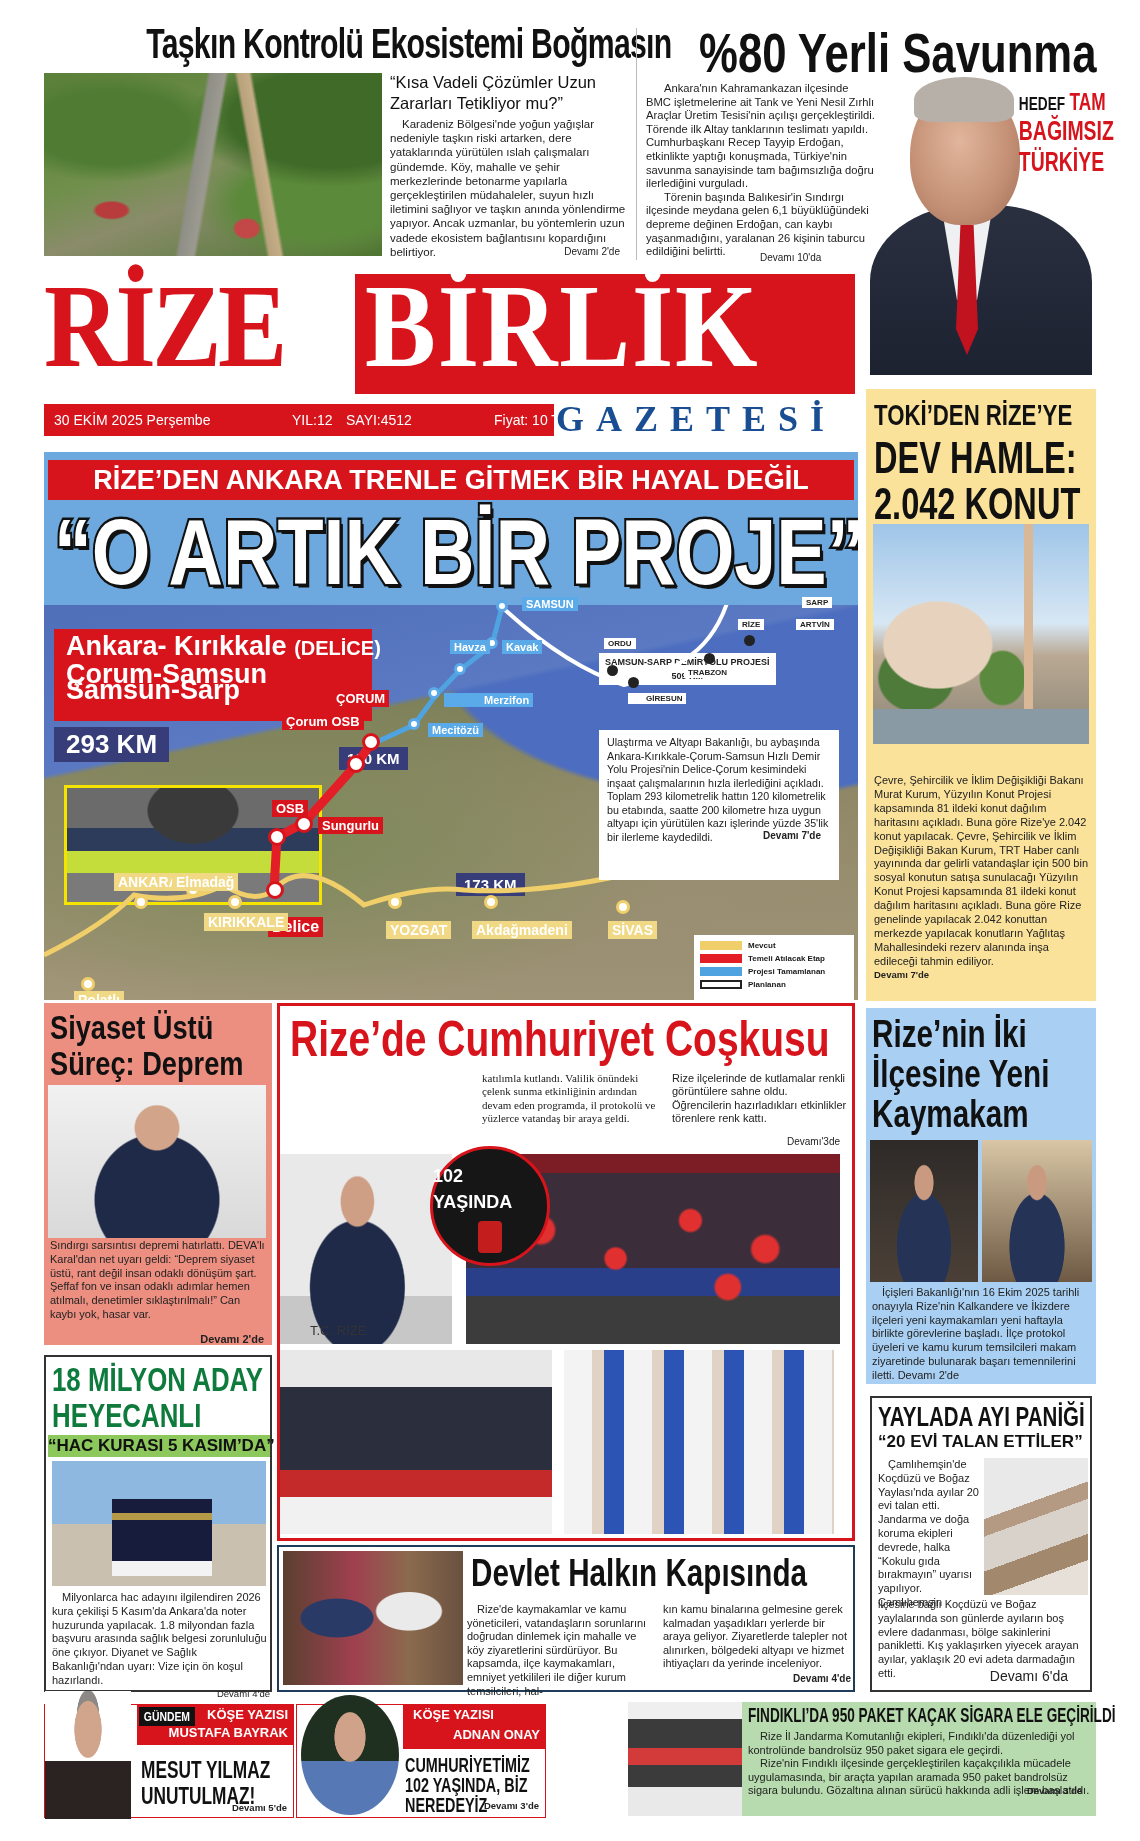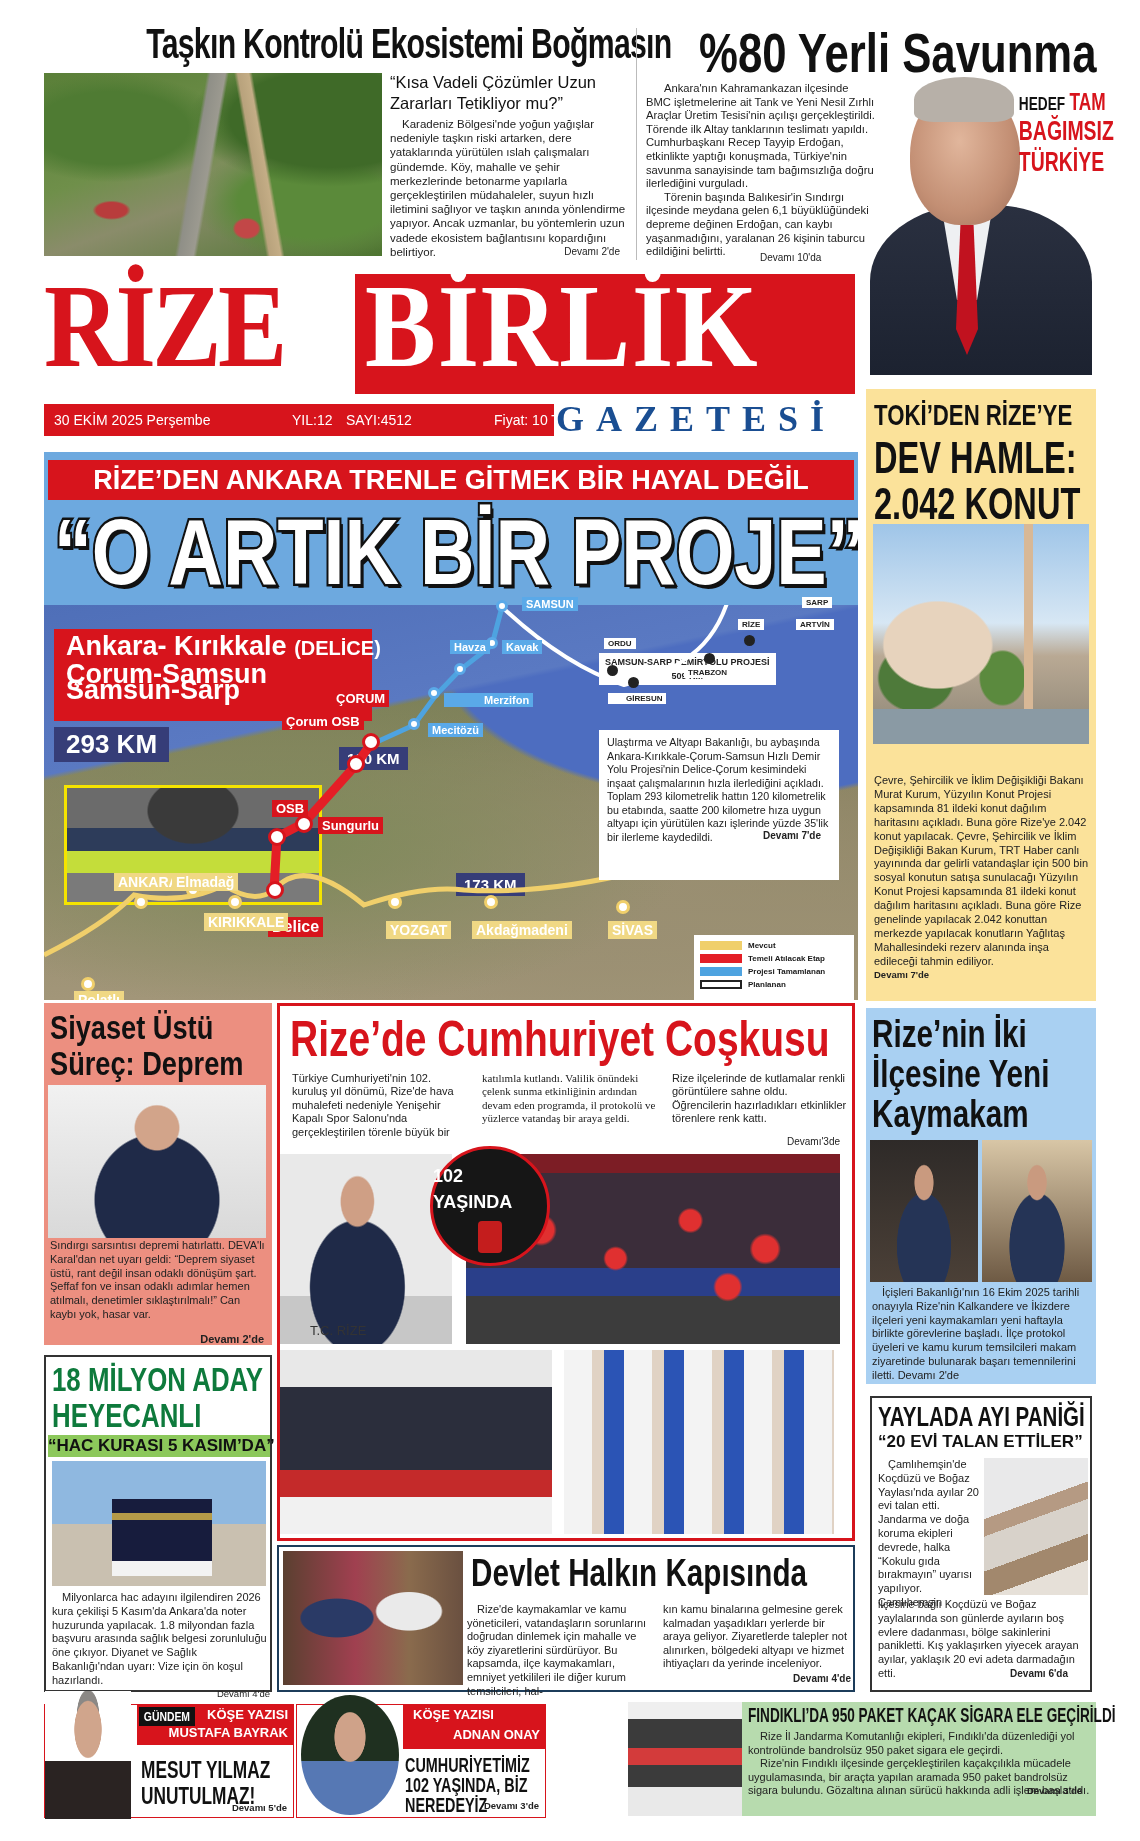--- a/index.html
+++ b/index.html
@@ -288,21 +288,21 @@
     <div class="lbl blue" style="left:478px; top:-8px;">SAMSUN</div>
     <div class="lbl blue" style="left:406px; top:35px;">Havza</div>
     <div class="lbl blue" style="left:458px; top:35px;">Kavak</div>
     <div class="lbl blue" style="left:400px; top:88px;padding-left:40px;">Merzifon</div>
     <div class="lbl blue" style="left:384px; top:118px;">Mecitözü</div>
     <div class="lbl white" style="left:758px; top:-8px;">SARP</div>
     <div class="lbl white" style="left:752px; top:14px;">ARTVİN</div>
     <div class="lbl white" style="left:560px; top:33px;">ORDU</div>
     <div class="lbl white" style="left:694px; top:14px;">RİZE</div>
     <div class="lbl white" style="left:640px; top:62px;">TRABZON</div>
-    <div class="lbl white" style="left:564px; top:88px;padding-left:18px;">GİRESUN</div>
+    <div class="lbl white" style="left:584px; top:88px;padding-left:18px;">GİRESUN</div>
     <div class="lbl yellow" style="left:70px; top:268px;">ANKARA</div>
     <div class="lbl yellow" style="left:128px; top:268px;">Elmadağ</div>
     <div class="lbl yellow" style="left:160px; top:308px;">KIRIKKALE</div>
     <div class="lbl yellow" style="left:30px; top:386px;">Polatlı</div>
     <div class="lbl yellow" style="left:342px; top:316px;">YOZGAT</div>
     <div class="lbl yellow" style="left:428px; top:316px;">Akdağmadeni</div>
     <div class="lbl yellow" style="left:564px; top:316px;">SİVAS</div>
 
     <div id="map-text" class="abs">
       <div class="body-text">Ulaştırma ve Altyapı Bakanlığı, bu aybaşında Ankara-Kırıkkale-Çorum-Samsun Hızlı Demir Yolu Projesi'nin Delice-Çorum kesimindeki inşaat çalışmalarının hızla ilerlediğini açıkladı. Toplam 293 kilometrelik hattın 120 kilometrelik bu etabında, saatte 200 kilometre hıza uygun altyapı için yürütülen kazı işlerinde yüzde 35'lik bir ilerleme kaydedildi.</div>
@@ -347,23 +347,20 @@
     <div>Siyaset Üstü</div>
     <div>Süreç: Deprem</div>
   </div>
   <div id="siyaset-img" class="photo"></div>
   <div id="siyaset-txt" class="abs body-text" style="font-size:11px; line-height:13.8px;">Sındırgı sarsıntısı depremi hatırlattı. DEVA'lı Karal'dan net uyarı geldi: “Deprem siyaset üstü, rant değil insan odaklı dönüşüm şart. Şeffaf fon ve insan odaklı adımlar hemen atılmalı, denetimler sıklaştırılmalı!” Can kaybı yok, hasar var.</div>
   <div id="siyaset-dev" class="abs devami">Devamı 2'de</div>
 </div>
 
 <div id="cumh" class="abs">
   <div id="cumh-h" class="abs">Rize’de Cumhuriyet Coşkusu</div>
-  <div class="cumh-col" style="left:12px;">
-      <div class="body-text">Türkiye Cumhuriyeti'nin 102. kuruluş yıl dönümü, Rize'de hava muhalefeti nedeniyle Yenişehir Kapalı Spor Salonu'nda gerçekleştirilen törenle büyük bir</div>
-    </div>
   <div class="cumh-col" style="left:202px;font-family:Liberation Serif, serif;">
       <div class="body-text">katılımla kutlandı. Valilik önündeki çelenk sunma etkinliğinin ardından devam eden programda, il protokolü ve yüzlerce vatandaş bir araya geldi.</div>
     </div>
   <div class="cumh-col" style="left:392px;">
       <div class="body-text">Rize ilçelerinde de kutlamalar renkli görüntülere sahne oldu. Öğrencilerin hazırladıkları etkinlikler törenlere renk kattı.</div>
     </div>
   <div id="cumh-dev" class="abs devami">Devamı'3de</div>
   <div id="cumh-img1" class="photo">
     <div class="abs" style="left:30px; bottom:6px; color:#333; font-size:13px;">T.C. RİZE</div>
   </div>
@@ -417,21 +414,21 @@
 
 <div id="ayi" class="abs">
   <div id="ayi-h" class="abs">YAYLADA AYI PANİĞİ</div>
   <div id="ayi-sub" class="abs">“20 EVİ TALAN ETTİLER”</div>
   <div id="ayi-img" class="photo"></div>
   <div id="ayi-txt1" class="abs">
       <div class="body-text" style="text-indent:10px;">Çamlıhemşin'de Koçdüzü ve Boğaz Yaylası'nda ayılar 20 evi talan etti. Jandarma ve doğa koruma ekipleri devrede, halka “Kokulu gıda bırakmayın” uyarısı yapılıyor. Çamlıhemşin</div>
     </div>
   <div id="ayi-txt2" class="abs">
     <div class="body-text">ilçesine bağlı Koçdüzü ve Boğaz yaylalarında son günlerde ayıların boş evlere dadanması, bölge sakinlerini panikletti. Kış yaklaşırken yiyecek arayan ayılar, yaklaşık 20 evi adeta darmadağın etti.</div>
-    <div class="devami" style="font-weight:700; font-size:10px; margin-top:-13px; margin-right:20px;">Devamı 6'da</div>
+    <div class="devami" style="font-weight:400; font-size:14px; margin-top:-13px; margin-right:20px;">Devamı 6'da</div>
   </div>
 </div>
 
 <div id="kose1" class="kose">
   <div class="kose-portrait" style="left:0; top:-14px; width:86px; height:128px; background: radial-gradient(ellipse at 50% 30%, #d0a58c 0 22%, transparent 23%), radial-gradient(ellipse at 50% 20%, #8b8885 0 18%, transparent 19%), linear-gradient(180deg, #fff 0 55%, #2a2322 55%);"></div>
   <div class="kose-strip" style="left:92px; top:0; width:157px; height:40px;">
     <span style="position:absolute; left:2px; top:2px; background:#111; padding:2px 6px; font-size:13px; transform:scaleX(0.8); transform-origin:left top;">GÜNDEM</span>
     <span style="position:absolute; right:6px; top:2px; font-size:13px;">KÖŞE YAZISI</span>
     <span style="position:absolute; right:6px; top:20px; font-size:13px;">MUSTAFA BAYRAK</span>
   </div>

